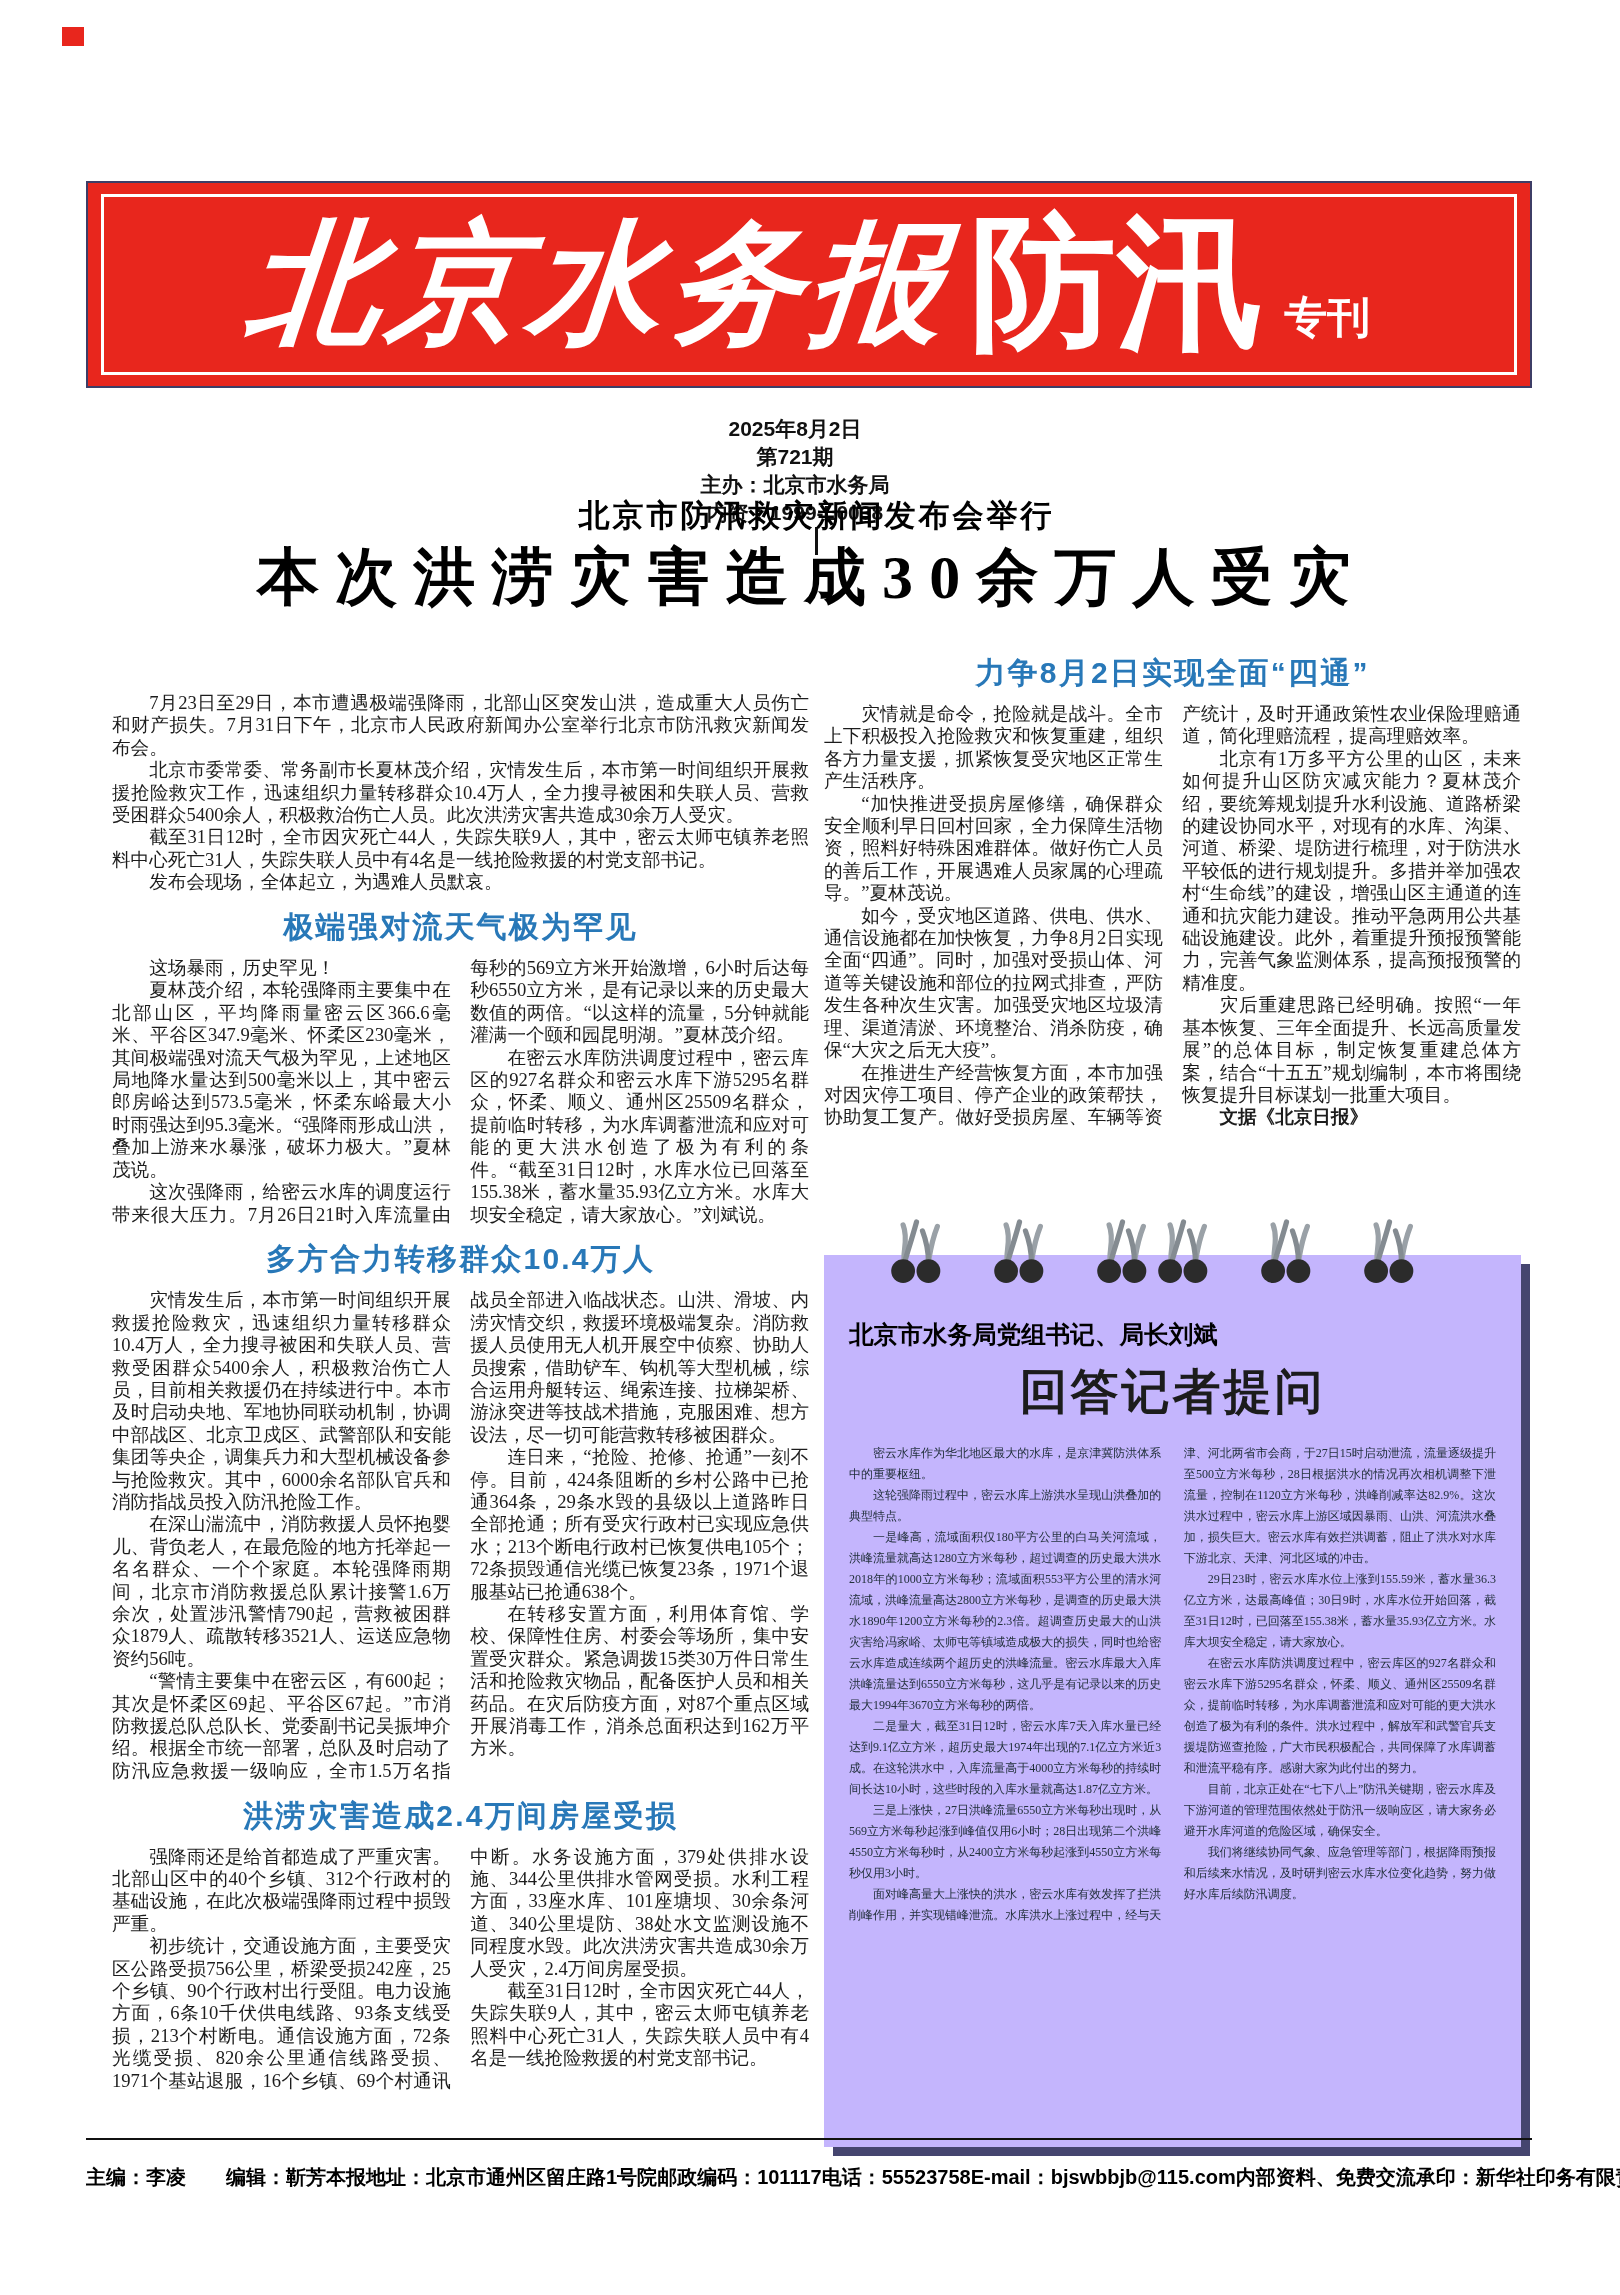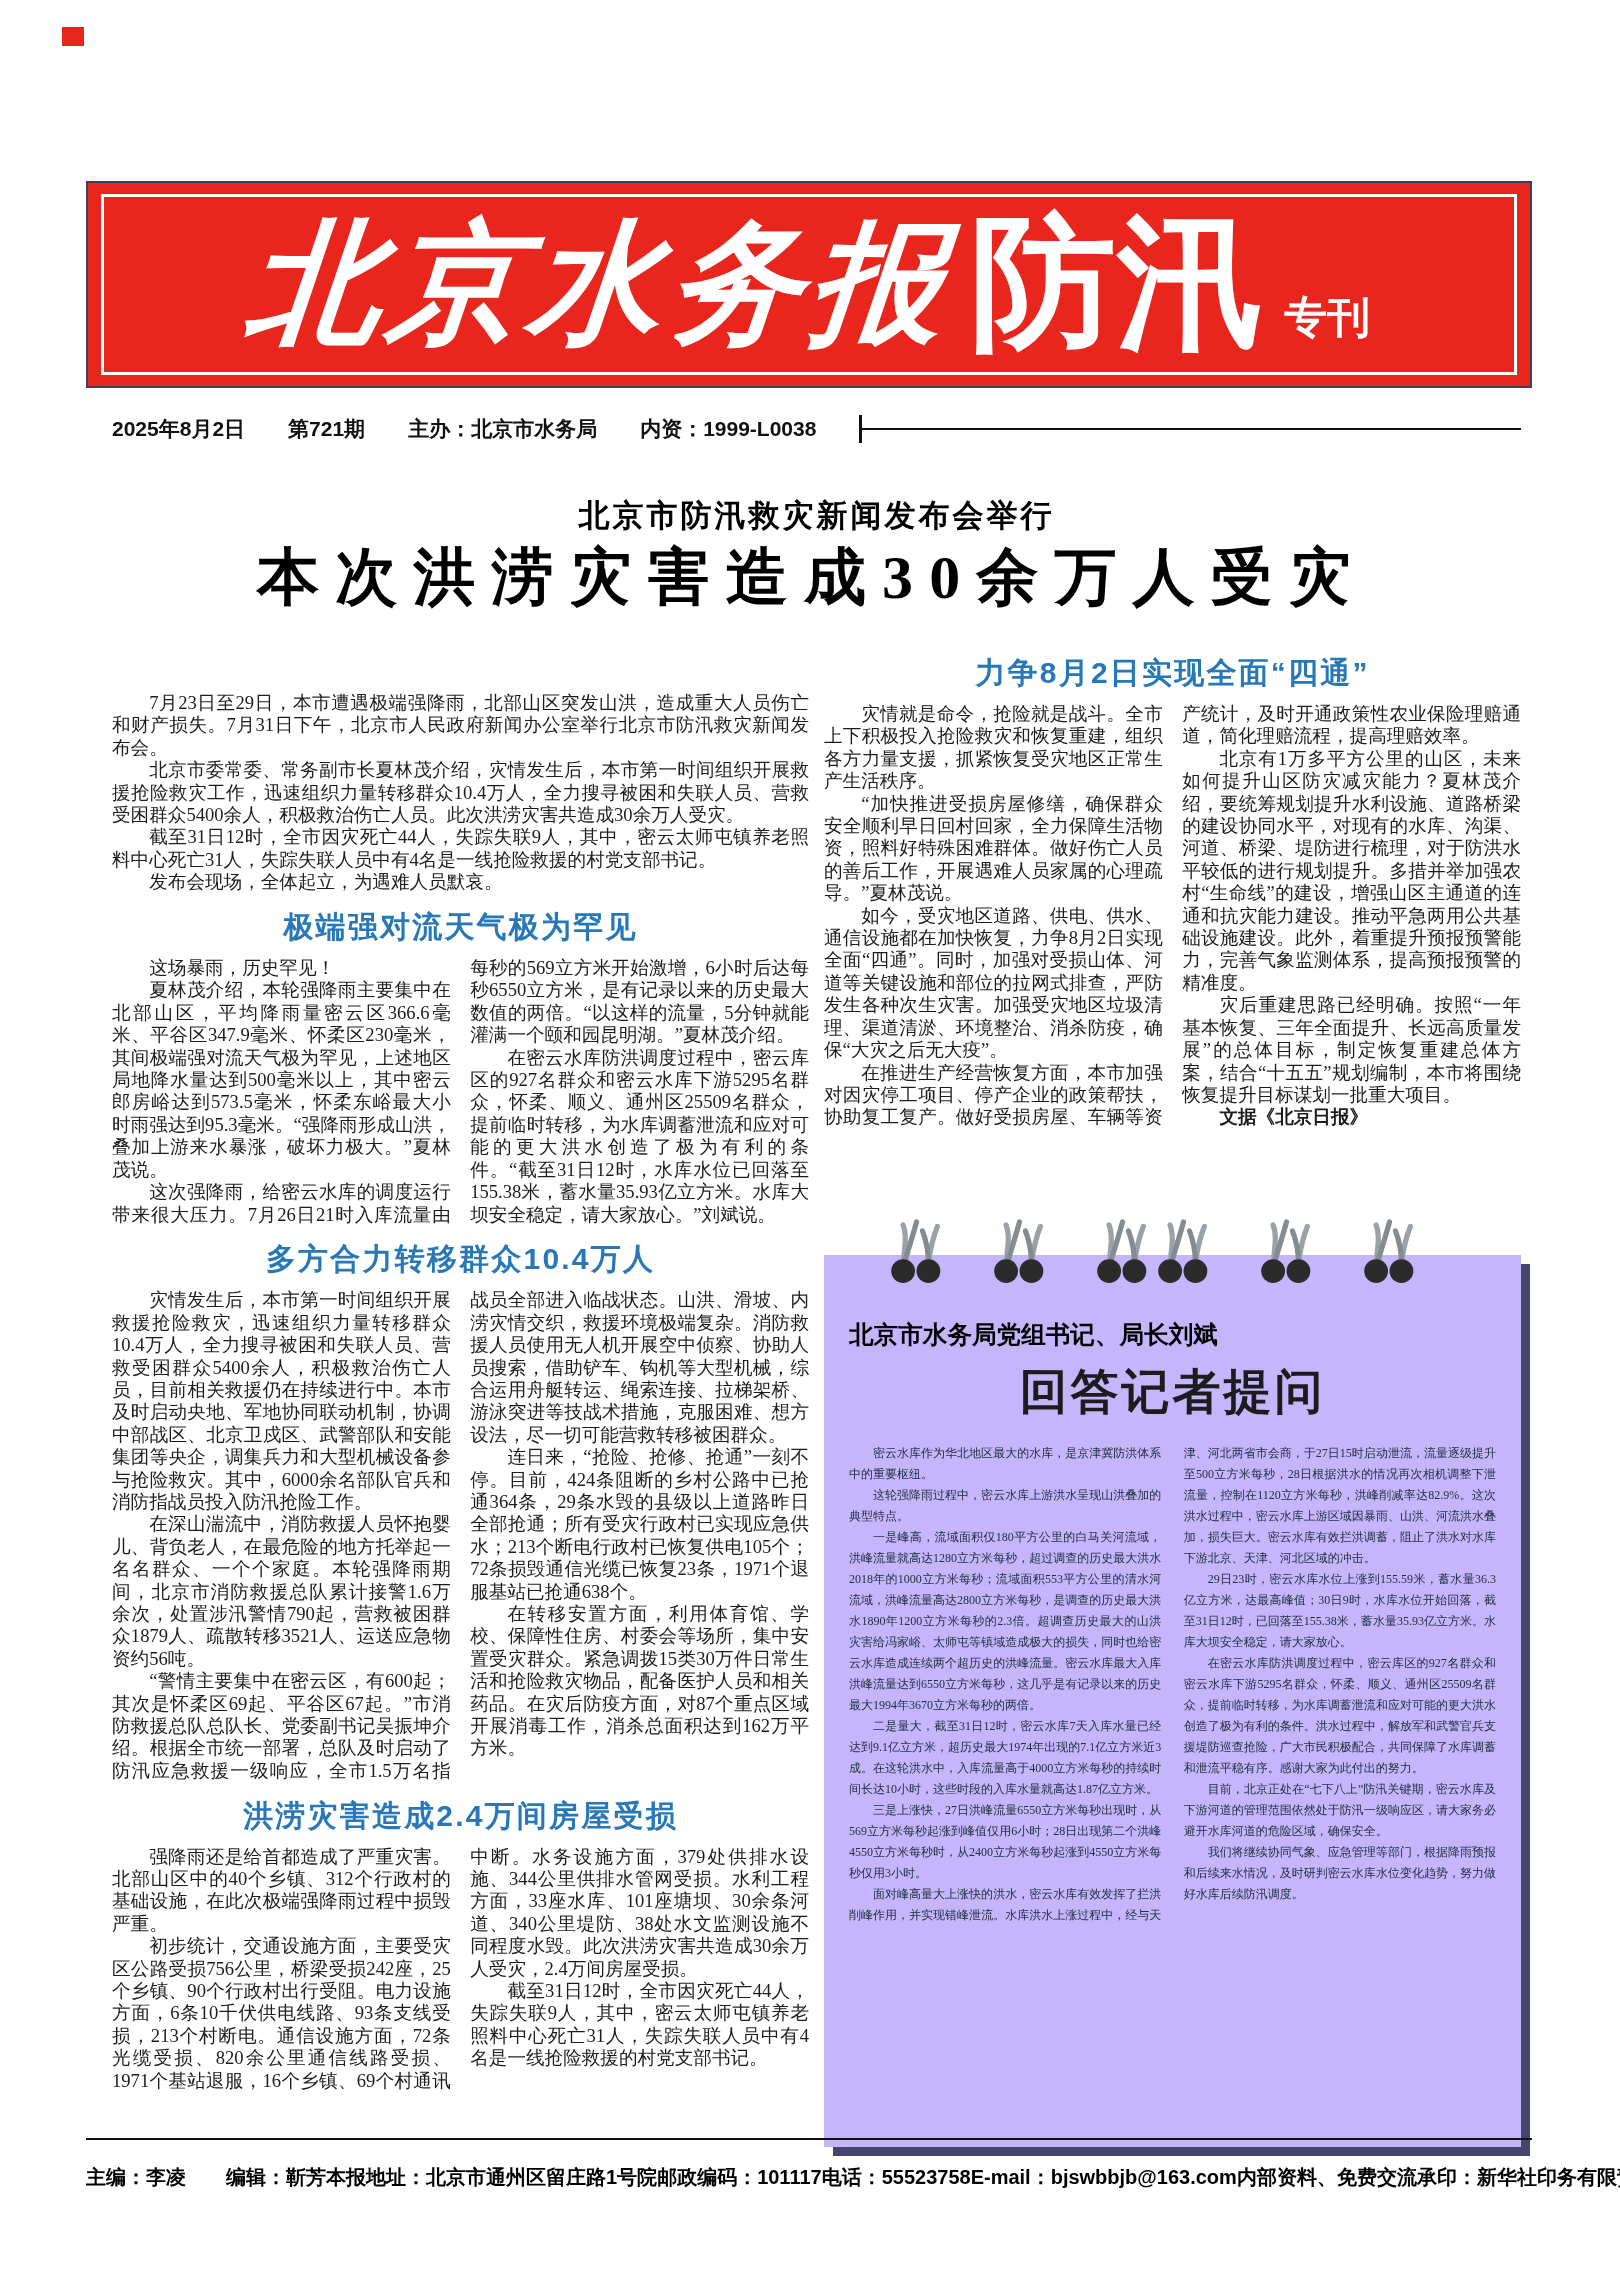--- a/index.html
+++ b/index.html
@@ -29,21 +29,21 @@
     letter-spacing:1.5px;white-space:nowrap;
   }
   .masthead-suffix{
     align-self:flex-end;margin-bottom:25px;font-size:43px;font-weight:bold;
     font-family:"Liberation Sans","DejaVu Sans",sans-serif;white-space:nowrap;
   }
 
   
   .dateline{
     position:absolute;left:112px;top:415px;width:1409px;display:flex;align-items:center;
-    font-family:"Liberation Sans","DejaVu Sans",sans-serif;font-weight:bold;font-size:21px;color:#111;
+    font-family:"Liberation Sans","DejaVu Sans",sans-serif;font-weight:bold;font-size:21px;color:#111;flex-direction:column;
   }
   .dateline span{margin-right:43px;white-space:nowrap;}
   .dateline .rule-wrap{flex:1;display:flex;align-items:center;margin-left:0;}
   .vbar{width:3px;height:28px;background:#111;}
   .hrule{flex:1;height:0;border-top:2.2px solid #111;}
 
   
   .kicker{
     position:absolute;left:112px;top:495px;width:1409px;text-align:center;
     font-family:"Liberation Sans","DejaVu Sans",sans-serif;font-weight:bold;font-size:31px;
@@ -238,19 +238,19 @@
         <p>我们将继续协同气象、应急管理等部门，根据降雨预报和后续来水情况，及时研判密云水库水位变化趋势，努力做好水库后续防汛调度。</p>
       </div>
     </div>
   </div>
 
   <div class="footer">
     <span>主编：李凌　　编辑：靳芳</span>
     <span>本报地址：北京市通州区留庄路1号院</span>
     <span>邮政编码：101117</span>
     <span>电话：55523758</span>
-    <span>E-mail：bjswbbjb@163.com</span>
+    <span>E-mail：bjswbbjb@115.com</span>
     <span>内部资料、免费交流</span>
     <span>承印：新华社印务有限责任公司</span>
   </div>
 
 </div>
 
 
 </body></html>

